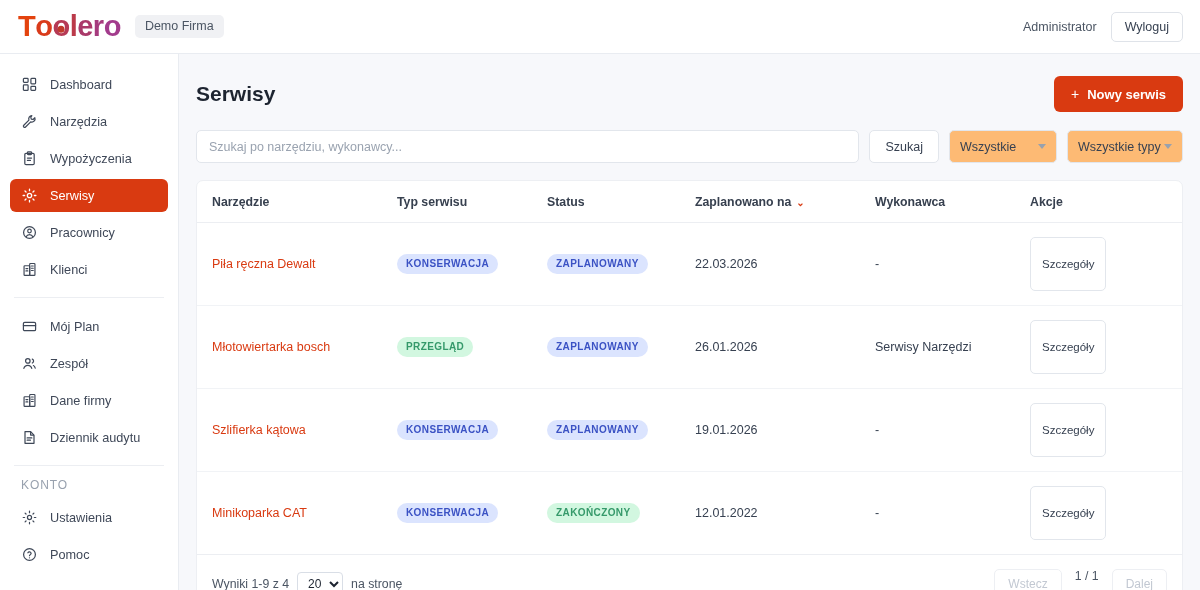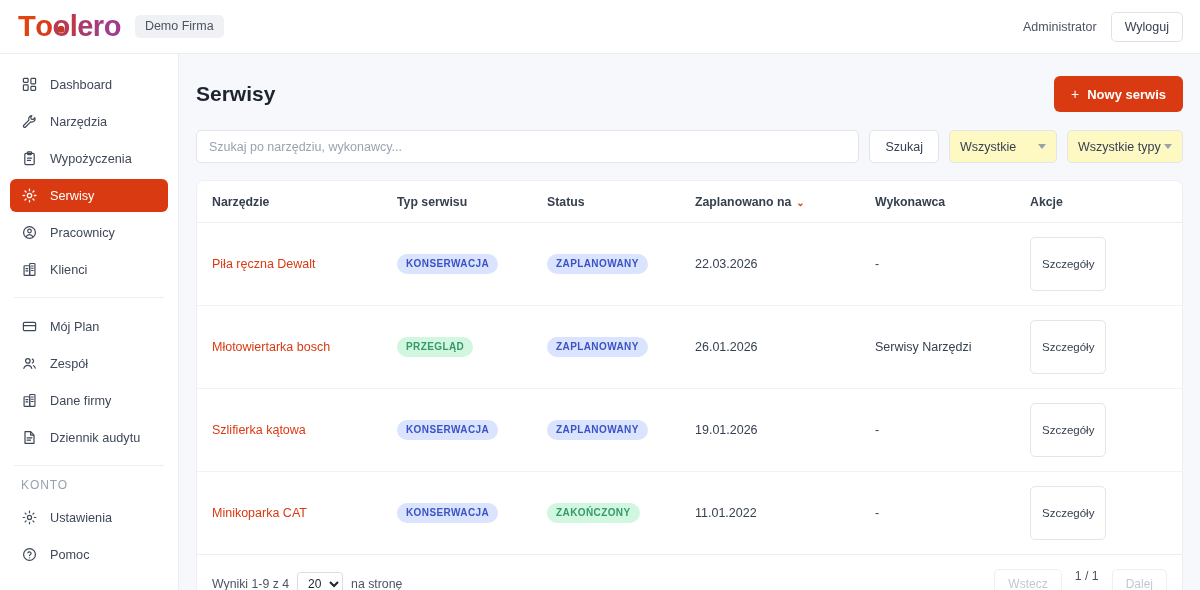--- a/index.html
+++ b/index.html
@@ -162,21 +162,21 @@
     border: 1px solid #e2e6ec;
     border-radius: 5px;
     padding: 0 15px;
     font-size: 12.5px;
     color: #374151;
     cursor: pointer;
     font-family: inherit;
   }
   .sel {
     height: 33px;
-    background: #fef9c3;
+    background: #fdba74;
     border: 1px solid #e2e6ec;
     border-radius: 5px;
     padding: 0 10px;
     font-size: 12.5px;
     color: #374151;
     cursor: pointer;
     display: flex; align-items: center;
     font-family: inherit;
     white-space: nowrap;
   }
@@ -533,21 +533,21 @@
         <tr>
           <td>
             <a class="tool-link" href="#">Minikoparka CAT</a>
           </td>
           <td>
             <span class="badge blue">KONSERWACJA</span>
           </td>
           <td>
             <span class="badge green">ZAKOŃCZONY</span>
           </td>
-          <td>11.01.2022</td>
+          <td>12.01.2022</td>
           <td>-</td>
           <td>
             <button class="details-btn">Szczegóły</button>
           </td>
         </tr>
       </tbody>
     </table>
 
     <div class="pager">
       <span>Wyniki 1-9 z 4</span>

